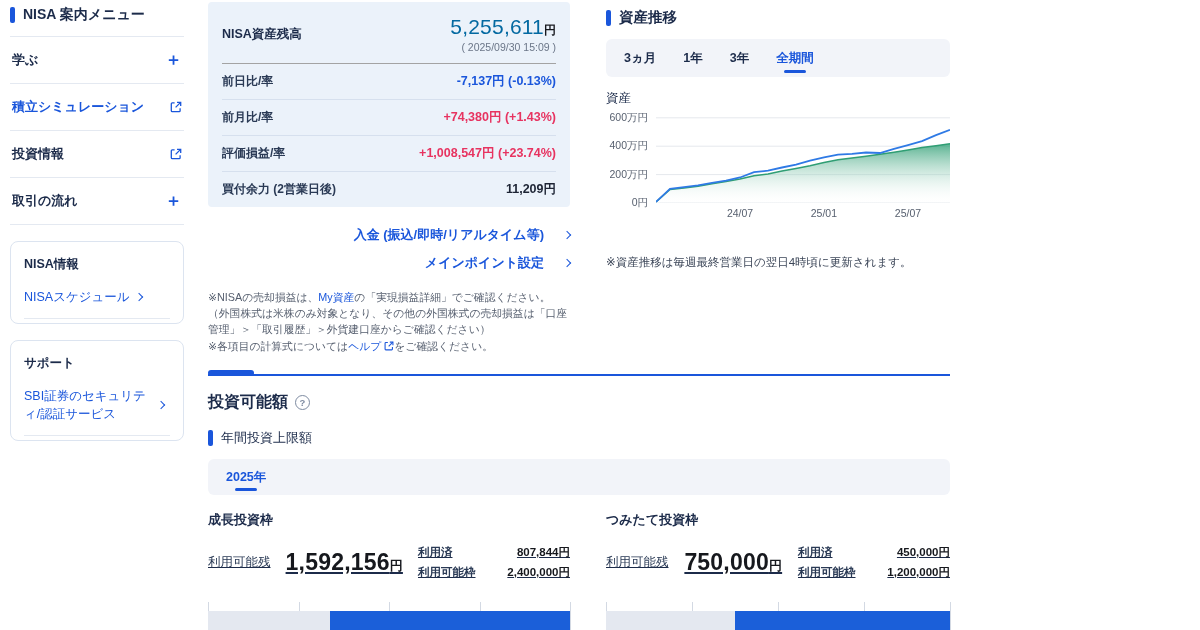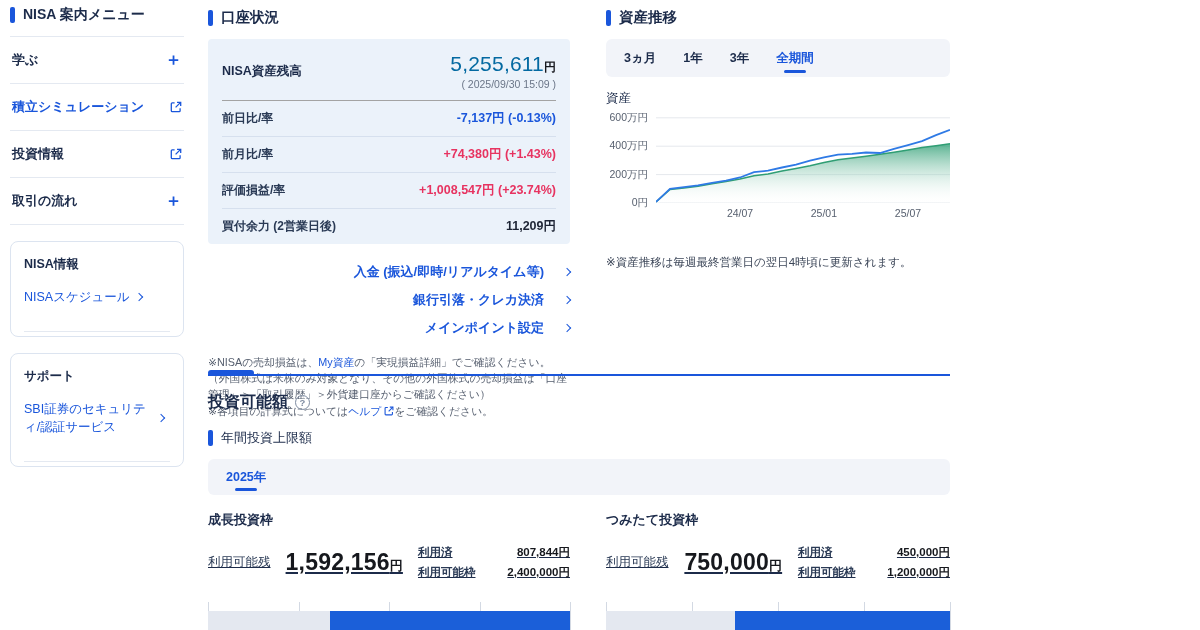--- a/index.html
+++ b/index.html
@@ -11,21 +11,21 @@
   .sidebar { position:absolute; left:10px; top:6px; width:174px; }
   .sb-title { display:flex; align-items:center; gap:8px; padding-bottom:12px; border-bottom:1px solid #e4e9f1; }
   .accent-bar { width:5px; height:16px; border-radius:2px; background:#1a56db; flex:0 0 auto; }
   .sb-title-text { font-size:14px; font-weight:bold; }
   .sb-item { display:flex; align-items:center; justify-content:space-between; padding:14px 2px; border-bottom:1px solid #e4e9f1; font-size:13px; font-weight:bold; cursor:pointer; }
   .sb-item .plus { color:#1a56db; font-size:17px; font-weight:bold; line-height:12px; }
   .link-blue { color:#1a56db; }
   .ext-icon { width:12px; height:12px; color:#1a56db; flex:0 0 auto; }
   .sb-box { margin-top:16px; border:1px solid #dce4f0; border-radius:8px; padding:14px 13px 4px; }
   .sb-box-title { font-size:12.5px; font-weight:bold; margin-bottom:6px; }
-  .sb-box-link { display:flex; align-items:center; gap:6px; padding:9px 0 25px; border-bottom:1px solid #e4e9f1; color:#1a56db; font-size:12.5px; line-height:1.45; cursor:pointer; }
+  .sb-box-link { display:flex; align-items:center; gap:6px; padding:9px 0 12px; border-bottom:1px solid #e4e9f1; color:#1a56db; font-size:12.5px; line-height:1.45; cursor:pointer; }
   .chev { width:6px; height:6px; border-top:1.8px solid currentColor; border-right:1.8px solid currentColor; transform:rotate(45deg); display:inline-block; flex:0 0 auto; }
 
   
   .main { position:absolute; left:208px; top:2px; width:742px; }
   .row-top { display:flex; gap:36px; height:362px; }
   .sec-title { display:flex; align-items:center; gap:8px; margin:6px 0 12px; }
   .sec-title-text { font-size:14.5px; font-weight:bold; }
 
   
   .col-account { width:362px; flex:0 0 auto; }
@@ -142,24 +142,20 @@
         <span style="max-width:128px;">SBI証券のセキュリティ/認証サービス</span>
         <span class="chev"></span>
       </div>
     </div>
   </aside>
 
   <div class="main">
     <div class="row-top">
 
       <section class="col-account">
-        <div class="sec-title">
-          <span class="accent-bar"></span>
-          <span class="sec-title-text">口座状況</span>
-        </div>
         <div class="acct-panel">
           <div class="acct-row1">
             <span class="lbl">NISA資産残高</span>
             <div class="acct-big">
               <div>
                 <span class="val">5,255,611</span><span class="unit">円</span>
               </div>
               <div class="time">( 2025/09/30 15:09 )</div>
             </div>
           </div>
@@ -177,24 +173,20 @@
           </div>
           <div class="acct-row">
             <span class="lbl">買付余力 (2営業日後)</span>
             <span class="val val-dark">11,209円</span>
           </div>
         </div>
 
         <div class="acct-links">
           <div class="acct-link">
             <span>入金 (振込/即時/リアルタイム等)</span>
-            <span class="chev"></span>
-          </div>
-          <div class="acct-link">
-            <span>銀行引落・クレカ決済</span>
             <span class="chev"></span>
           </div>
           <div class="acct-link">
             <span>メインポイント設定</span>
             <span class="chev"></span>
           </div>
         </div>
 
         <div class="acct-notes">
           <div><span>※NISAの売却損益は、</span><span class="note-link">My資産</span><span>の「実現損益詳細」でご確認ください。</span></div>

